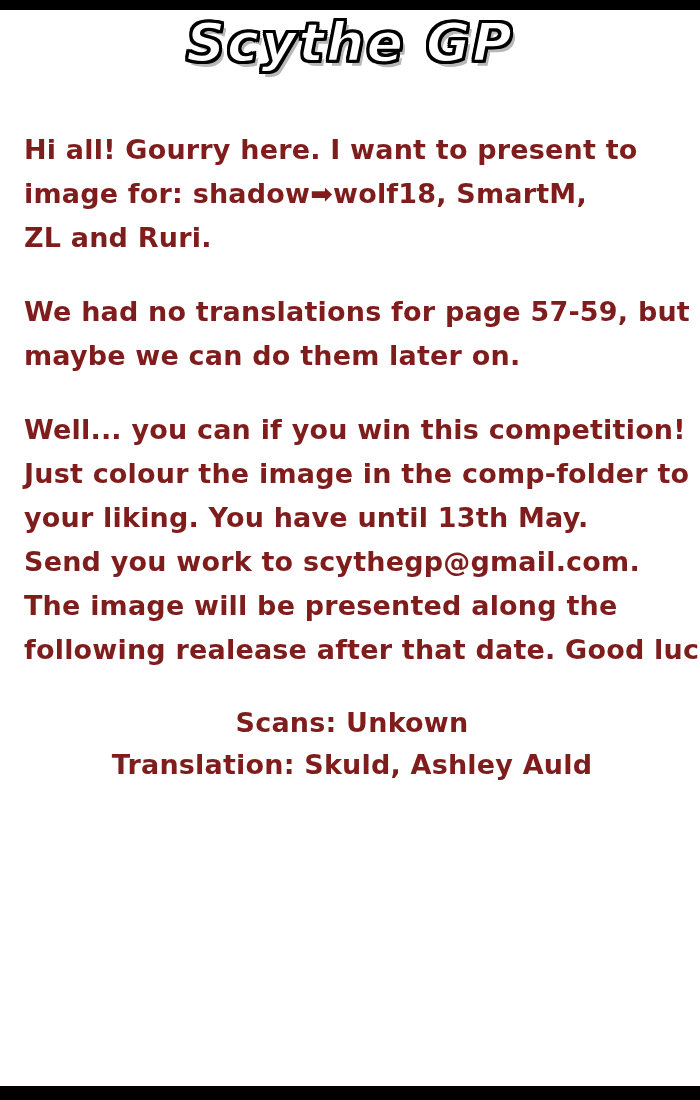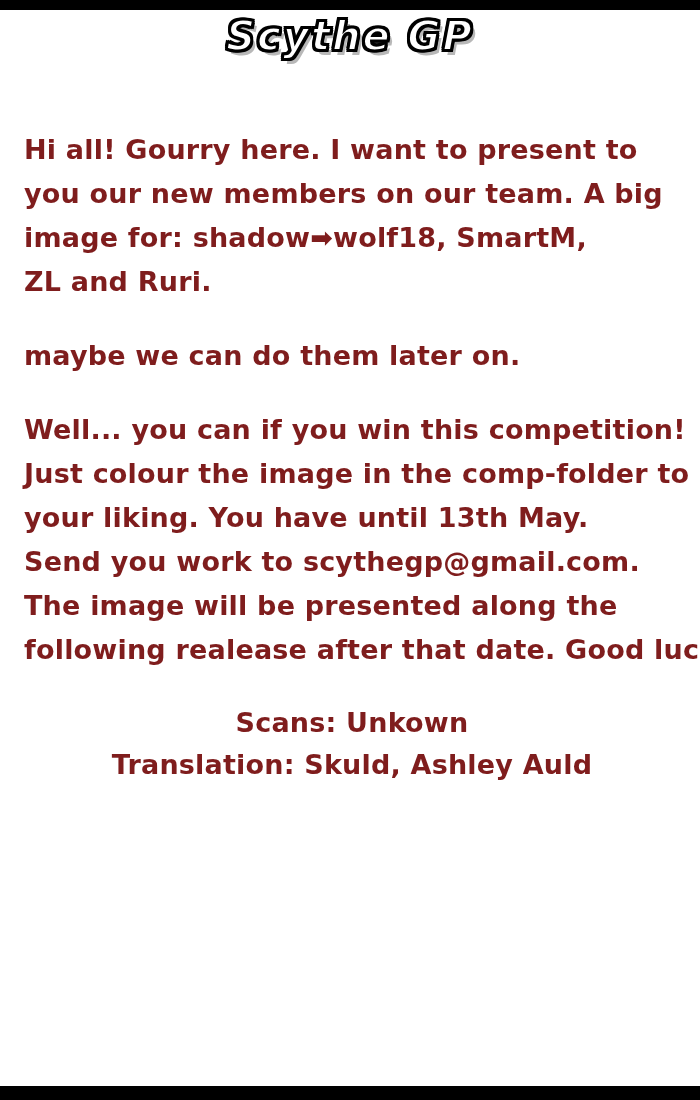--- a/index.html
+++ b/index.html
@@ -42,21 +42,21 @@
   .title-area {
     position: absolute;
     top: 16px;
     left: 0;
     width: 700px;
     text-align: center;
   }
   .title {
     display: inline-block;
     font-family: "DejaVu Sans", sans-serif;
-    font-size: 40px;
+    font-size: 54px;
     font-weight: bold;
     font-style: italic;
     letter-spacing: 2px;
     color: #ffffff;
     -webkit-text-stroke: 2px #000000;
     text-shadow:
       -2px 0 #000, 2px 0 #000, 0 -2px #000, 0 2px #000,
       -2px -2px #000, 2px -2px #000, -2px 2px #000, 2px 2px #000,
       4px 5px 0 #b8b8b8;
     line-height: 1;
@@ -105,26 +105,26 @@
   <div class="top-bar"></div>
 
   <div class="title-area">
     <span class="title">Scythe GP</span>
   </div>
 
   <div class="body-text">
 
     <div class="para">
       <span class="line">Hi all! Gourry here. I want to present to</span>
-      <span class="line">you our new members on our team. A big</span>
       <span class="line">image for: shadow➡wolf18, SmartM,</span>
       <span class="line">ZL and Ruri.</span>
     </div>
 
     <div class="para">
+      <span class="line">We had no translations for page 57-59, but</span>
       <span class="line">maybe we can do them later on.</span>
     </div>
 
     <div class="para">
       <span class="line">Well... you can if you win this competition!</span>
       <span class="line">Just colour the image in the comp-folder to</span>
       <span class="line">your liking. You have until 13th May.</span>
       <span class="line">Send you work to scythegp@gmail.com.</span>
       <span class="line">The image will be presented along the</span>
       <span class="line">following realease after that date. Good luck!</span>

